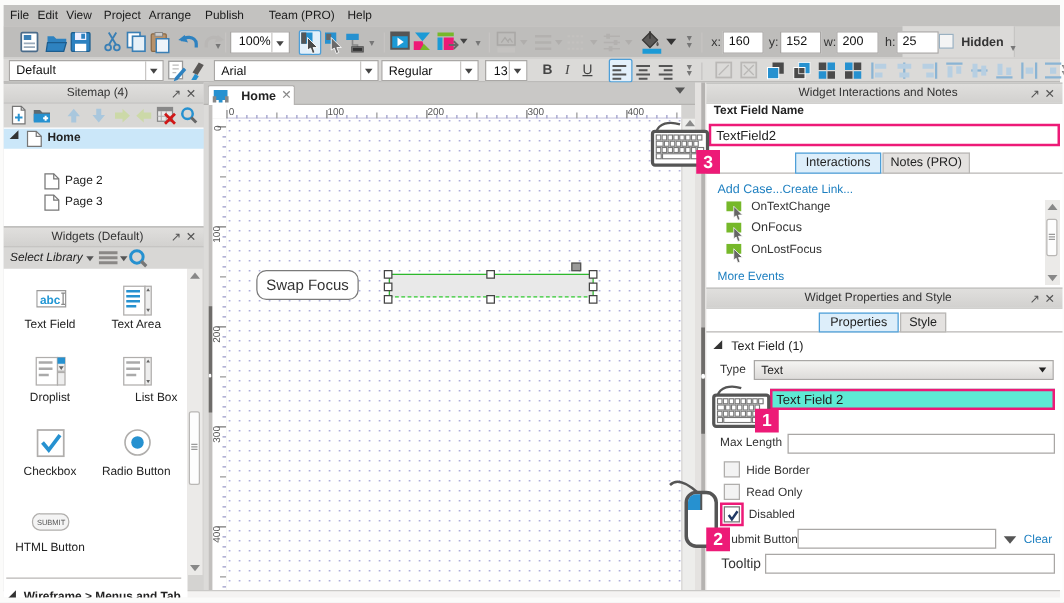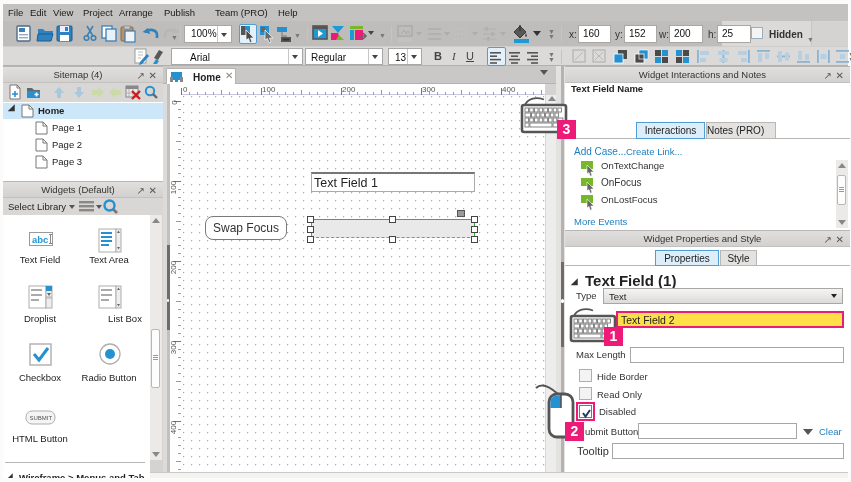--- a/index.html
+++ b/index.html
@@ -22,21 +22,21 @@
 .vsep { position:absolute; top:3px; width:1px; height:16px; background:#c6c4c2; }
 .ibox { position:absolute; top:2px; height:18px; background:#fff; border:1px solid #a9a7a5; font-size:10px; color:#111; }
 .ddarrow { position:absolute; width:0; height:0; border-left:3px solid transparent; border-right:3px solid transparent; border-top:4px solid #444; }
 .tinychev { position:absolute; font-size:7px; color:#777; }
 
 
 .phead { position:absolute; height:17px; background:linear-gradient(#e0dfdd,#d2d1cf); border-top:1px solid #b7b6b4; border-bottom:1px solid #c2c1bf; font-size:9.5px; color:#333; text-align:center; line-height:15px; padding-right:10px; }
 .phico { position:absolute; top:3px; font-size:10px; color:#555; line-height:11px; }
 #sitemap-tools { position:absolute; left:3px; top:83px; width:160px; height:19px; background:#d8d7d5; }
 #tree { position:absolute; left:3px; top:102px; width:160px; height:79px; background:#fff; font-size:9.5px; }
-#widgets-bar { position:absolute; left:3px; top:198px; width:160px; height:17px; background:#d8d7d5; font-size:9.5px; }
+#widgets-bar { position:absolute; left:3px; top:198px; width:160px; height:17px; background:#d8d7d5; font-size:9.5px;font-style:italic; }
 #widgetlist { position:absolute; left:3px; top:215px; width:147px; height:263px; background:#fff; overflow:hidden; }
 .wlabel { position:absolute; font-size:9.5px; color:#222; text-align:center; width:70px; }
 
 
 .sbtrack { position:absolute; background:#ebeae8; }
 .sbthumb { position:absolute; background:#fdfdfd; border:1px solid #b9b7b5; border-radius:2px; }
 .sbarrow { position:absolute; width:0; height:0; }
 
 
 #tabbar { position:absolute; left:163px; top:66px; width:393px; height:18px; background:#c9c8c6; border-bottom:1px solid #b5b3b1; }
@@ -226,33 +226,38 @@
     </div>
 <span style="position:absolute;left:705px;top:6px;font-size:10px;color:#333">h:</span>
 <div class="ibox" style="left:714px;width:34px">
       <span style="position:absolute;left:4px;top:2px">25</span>
     </div>
 <div class="abs" style="left:748px;top:4px;width:12px;height:12px;background:#f4f4f4;border:1px solid #9ab0c0"></div>
 <span style="position:absolute;left:766px;top:6px;font-size:10px;font-weight:bold;color:#333">Hidden</span>
 <span class="tinychev" style="left:804px;top:13px">▼</span>
 </div>
 <div id="tb2">
+<div class="ibox" style="left:4px;top:1px;width:124px;height:17px">
+      <span style="position:absolute;left:5px;top:2px">Default</span>
+      <span class="ddarrow" style="right:4px;top:6px"></span>
+      <span style="position:absolute;right:13px;top:0;width:1px;height:15px;background:#c9c7c5"></span>
+    </div>
 <svg width="849" height="20" style="position:absolute;left:0;top:0">
   <g transform="translate(132,2)">
         <rect x="0" y="0" width="11" height="14" fill="#fff" stroke="#999"></rect>
         <path d="M3 3 H8 M3 6 H8 M3 9 H6" stroke="#bbb"></path>
         <path d="M5 13 L12 5 L14 7 L7 15 L4 16 Z" fill="#2e82c0"></path>
       </g>
   <g transform="translate(149,2)">
         <path d="M7 1 L11 3 L6 11 L2 9 Z" fill="#5a5856"></path>
         <path d="M4 10 L7 12 L5 15 L1 15 Z" fill="#2691d0"></path>
       </g>
 </svg>
 <div class="ibox" style="left:168px;top:1px;width:132px;height:17px">
-      <span style="position:absolute;left:18px;top:3px">Arial</span>
+      <span style="position:absolute;left:5px;top:3px">Arial</span>
       <span class="ddarrow" style="right:4px;top:6px"></span>
       <span style="position:absolute;right:13px;top:0;width:1px;height:15px;background:#c9c7c5"></span>
     </div>
 <div class="ibox" style="left:302px;top:1px;width:78px;height:17px">
       <span style="position:absolute;left:5px;top:3px">Regular</span>
       <span class="ddarrow" style="right:4px;top:6px"></span>
       <span style="position:absolute;right:13px;top:0;width:1px;height:15px;background:#c9c7c5"></span>
     </div>
 <div class="ibox" style="left:385px;top:1px;width:34px;height:17px">
       <span style="position:absolute;left:6px;top:3px">13</span>
@@ -400,27 +405,20 @@
 </svg>
 </div>
 <div id="tree">
   <div class="abs" style="left:0;top:1px;width:161px;height:16px;background:#cbe7f9">
     <span style="position:absolute;left:5px;top:4px;width:0;height:0;border-top:5px solid #333;border-right:5px solid transparent;border-left:5px solid transparent;transform:rotate(-45deg)"></span>
     <svg width="13" height="14" style="position:absolute;left:18px;top:1px">
         <path d="M1 1 H8 L12 5 V13 H1 Z" fill="#fff" stroke="#777"></path>
         <path d="M8 1 V5 H12" fill="none" stroke="#777"></path>
       </svg>
     <span style="position:absolute;left:35px;top:2px;font-weight:bold">Home</span>
-  </div>
-  <div class="abs" style="left:0;top:18px;width:161px;height:16px">
-    <svg width="13" height="14" style="position:absolute;left:32px;top:1px">
-        <path d="M1 1 H8 L12 5 V13 H1 Z" fill="#fff" stroke="#777"></path>
-        <path d="M8 1 V5 H12" fill="none" stroke="#777"></path>
-      </svg>
-    <span style="position:absolute;left:49px;top:2px">Page 1</span>
   </div>
   <div class="abs" style="left:0;top:35px;width:161px;height:16px">
     <svg width="13" height="14" style="position:absolute;left:32px;top:1px">
         <path d="M1 1 H8 L12 5 V13 H1 Z" fill="#fff" stroke="#777"></path>
         <path d="M8 1 V5 H12" fill="none" stroke="#777"></path>
       </svg>
     <span style="position:absolute;left:49px;top:2px">Page 2</span>
   </div>
   <div class="abs" style="left:0;top:52px;width:161px;height:16px">
     <svg width="13" height="14" style="position:absolute;left:32px;top:1px">
@@ -659,23 +657,20 @@
 <div id="canvas">
   <svg width="364" height="377" style="position:absolute;left:0;top:0">
     <defs>
       <pattern id="dots" x="2" y="9" width="8" height="8" patternUnits="userSpaceOnUse">
         <rect x="0" y="0" width="1.2" height="1.2" fill="#a2a2d8"></rect>
       </pattern>
     </defs>
     <rect width="364" height="377" fill="url(#dots)"></rect>
   </svg>
 
-  <div class="abs" style="left:130px;top:77px;width:164px;height:20px;background:#fff;border:1px solid #aaa;border-top:2px solid #777;font-size:12.5px;color:#222">
-      <span style="position:absolute;left:2px;top:2px">Text Field 1</span>
-    </div>
 
   <div class="abs" style="left:24px;top:121px;width:82px;height:24px;background:#fff;border:1.5px solid #7a7a7a;border-radius:8px;font-size:12px;color:#333;text-align:center;line-height:22px">Swap Focus</div>
 
   <div class="abs" style="left:130px;top:124px;width:164px;height:19px;background:#e9e9e9;border-top:1px solid #2db82d;border-left:1px solid #2db82d;border-right:1px solid #2db82d;border-bottom:1px dashed #33cc33"></div>
   <div class="abs" style="left:276px;top:115px;width:8px;height:7px;background:#999;border:1px solid #555"></div>
 
   <svg width="364" height="377" style="position:absolute;left:0;top:0">
     <g fill="#fff" stroke="#444" stroke-width="1">
       <rect x="126.5" y="121.5" width="6" height="6"></rect>
         <rect x="208.5" y="121.5" width="6" height="6"></rect>
@@ -733,24 +728,27 @@
   <path d="M26 14 C16 5 9 3 4 8" fill="none" stroke="#555" stroke-width="2"></path>
   <rect x="17" y="14" width="24" height="43" rx="8" fill="#fff" stroke="#555" stroke-width="2.8"></rect>
   <path d="M18.4 21.5 A6.5 6.5 0 0 1 25 15.4 L29 15.4 L29 28 L18.4 28 Z" fill="#2691d0"></path>
   <path d="M29 15 v13" stroke="#555" stroke-width="1.6"></path>
 </svg>
 <div class="badge" style="left:565px;top:422px">2</div>
 
 <div id="rpanel">
   <div class="phead" style="left:0;top:0;width:285px;">Widget Interactions and Notes<span class="phico" style="right:18px">↗</span><span class="phico" style="right:6px">✕</span></div>
   <span style="position:absolute;left:6px;top:17px;font-size:9.5px;font-weight:bold;color:#222">Text Field Name</span>
+  <div class="abs" style="left:2px;top:33px;width:281px;height:18px;background:#fff;border:2px solid #ed1a77;font-size:10.5px;color:#222">
+      <span style="position:absolute;left:4px;top:2px">TextField2</span>
+    </div>
 
   <div class="abs" style="left:0px;top:72px;width:285px;height:1px;background:#b9b7b5"></div>
   <div class="abs" style="left:71px;top:56px;width:69px;height:17px;background:#ddeefa;border:1px solid #4e9fd8;font-size:10px;text-align:center;line-height:16px;color:#222">Interactions</div>
-  <div class="abs" style="left:141px;top:56px;width:70px;height:17px;background:#e4e2e0;border:1px solid #b9b7b5;font-size:10px;text-align:left;line-height:16px;color:#222">Notes (PRO)</div>
+  <div class="abs" style="left:141px;top:56px;width:70px;height:17px;background:#e4e2e0;border:1px solid #b9b7b5;font-size:10px;text-align:center;line-height:16px;color:#222">Notes (PRO)</div>
   <span class="link" style="position:absolute;left:9px;top:80px;font-size:10px">Add Case...</span>
   <span class="link" style="position:absolute;left:61px;top:80px;font-size:9.5px">Create Link...</span>
 
   <svg width="16" height="16" style="position:absolute;left:16px;top:95px">
       <rect width="12" height="8" fill="#76b82a"></rect>
       <path d="M6 4 L13 11 L9.8 11 L11 14.5 L9.2 15.2 L8 11.6 L6 13 Z" fill="#666" stroke="#fff" stroke-width=".6"></path>
     </svg>
   <span style="position:absolute;left:36px;top:94px;font-size:9.5px;color:#333">OnTextChange</span>
   <svg width="16" height="16" style="position:absolute;left:16px;top:112px">
       <rect width="12" height="8" fill="#76b82a"></rect>
@@ -770,21 +768,21 @@
     <div class="abs" style="left:3px;top:27px;width:5px;height:1px;background:#999"></div>
     <div class="abs" style="left:3px;top:29px;width:5px;height:1px;background:#999"></div>
     <div class="abs" style="left:3px;top:31px;width:5px;height:1px;background:#999"></div>
     <span class="sbarrow" style="left:2px;bottom:3px;border-left:4px solid transparent;border-right:4px solid transparent;border-top:5px solid #888"></span>
   </div>
 
   <div class="phead" style="left:0;top:164px;width:285px;">Widget Properties and Style<span class="phico" style="right:18px">↗</span><span class="phico" style="right:6px">✕</span></div>
   <div class="abs" style="left:0px;top:199px;width:285px;height:1px;background:#b9b7b5"></div>
   <div class="abs" style="left:90px;top:184px;width:64px;height:16px;background:#ddeefa;border:1px solid #4e9fd8;font-size:10px;text-align:center;line-height:15px;color:#222">Properties</div>
   <div class="abs" style="left:155px;top:184px;width:37px;height:16px;background:#e4e2e0;border:1px solid #b9b7b5;font-size:10px;text-align:center;line-height:15px;color:#222">Style</div>
-  <div class="abs" style="left:6px;top:206px;font-size:15px;font-weight:bold;color:#222"><span style="display:inline-block;width:0;height:0;border-top:5px solid #333;border-right:5px solid transparent;border-left:5px solid transparent;transform:rotate(-45deg);margin-right:4px"></span>Text Field (1)</div>
+  <div class="abs" style="left:6px;top:206px;font-size:10px;font-weight:normal;color:#222"><span style="display:inline-block;width:0;height:0;border-top:5px solid #333;border-right:5px solid transparent;border-left:5px solid transparent;transform:rotate(-45deg);margin-right:4px"></span>Text Field (1)</div>
   <span style="position:absolute;left:11px;top:224px;font-size:9.5px;color:#333">Type</span>
   <div class="abs" style="left:38px;top:222px;width:240px;height:16px;background:linear-gradient(#f5f4f2,#dddbd9);border:1px solid #a9a7a5;font-size:9.5px;color:#222">
       <span style="position:absolute;left:5px;top:2px">Text</span>
       <span class="ddarrow" style="right:5px;top:5px;border-top-color:#222"></span>
     </div>
 
   <svg width="52" height="42" style="position:absolute;left:2px;top:237px;z-index:25">
       <path d="M7 13.5 C9 7 17 4.5 26 7.5" fill="none" stroke="#555" stroke-width="1.8"></path>
       <rect x="4" y="13" width="44" height="25" rx="2" fill="#fff" stroke="#555" stroke-width="2.6"></rect>
       <rect x="7.0" y="16" width="3.6" height="4" fill="#fff" stroke="#777" stroke-width="0.9"></rect>
@@ -807,21 +805,21 @@
       <rect x="16.4" y="26" width="3.6" height="4" fill="#fff" stroke="#777" stroke-width="0.9"></rect>
       <rect x="21.1" y="26" width="3.6" height="4" fill="#fff" stroke="#777" stroke-width="0.9"></rect>
       <rect x="25.8" y="26" width="3.6" height="4" fill="#fff" stroke="#777" stroke-width="0.9"></rect>
       <rect x="30.5" y="26" width="3.6" height="4" fill="#fff" stroke="#777" stroke-width="0.9"></rect>
       <rect x="35.2" y="26" width="3.6" height="4" fill="#fff" stroke="#777" stroke-width="0.9"></rect>
       <rect x="39.9" y="26" width="5" height="4" fill="#fff" stroke="#777" stroke-width="0.9"></rect>
       <rect x="7" y="31" width="4" height="4" fill="#fff" stroke="#777" stroke-width="0.9"></rect>
       <rect x="12" y="31" width="22" height="4" fill="#fff" stroke="#777" stroke-width="0.9"></rect>
       <rect x="35" y="31" width="7" height="4" fill="#fff" stroke="#777" stroke-width="0.9"></rect>
     </svg>
-  <div class="abs" style="left:51px;top:245px;width:228px;height:17px;background:#fde047;border:2px solid #ed1a77;font-size:10.5px;color:#222">
+  <div class="abs" style="left:51px;top:245px;width:228px;height:17px;background:#5eead4;border:2px solid #ed1a77;font-size:10.5px;color:#222">
       <span style="position:absolute;left:3px;top:1px">Text Field 2</span>
     </div>
   <div class="badge" style="left:39px;top:261px">1</div>
   <span style="position:absolute;left:11px;top:283px;font-size:9.5px;color:#333">Max Length</span>
   <input class="field" style="left: 65px; top: 281px; width: 214px; height: 16px;">
   <div class="chk" style="left:14px;top:303px"></div>
   <span style="position:absolute;left:32px;top:305px;font-size:9.5px;color:#333">Hide Border</span>
   <div class="chk" style="left:14px;top:321px"></div>
   <span style="position:absolute;left:32px;top:323px;font-size:9.5px;color:#333">Read Only</span>
   <div class="abs" style="left:11px;top:336px;width:19px;height:19px;border:2px solid #ed1a77;background:#fff"></div>

